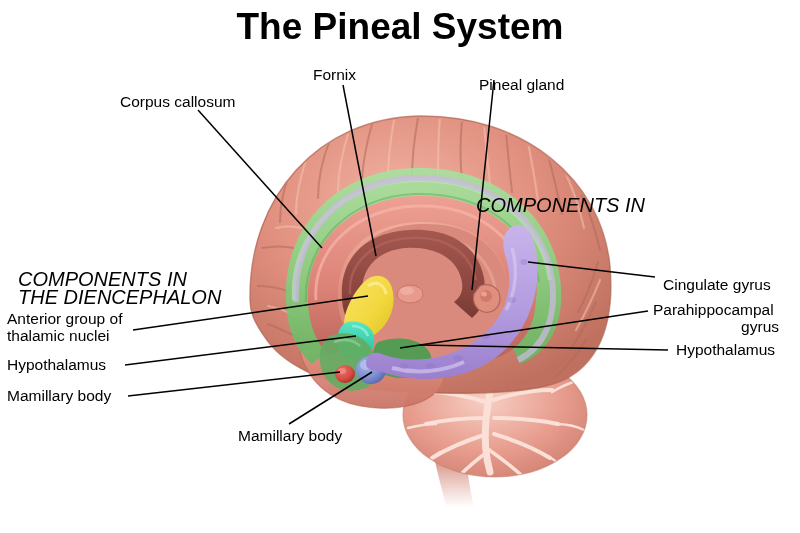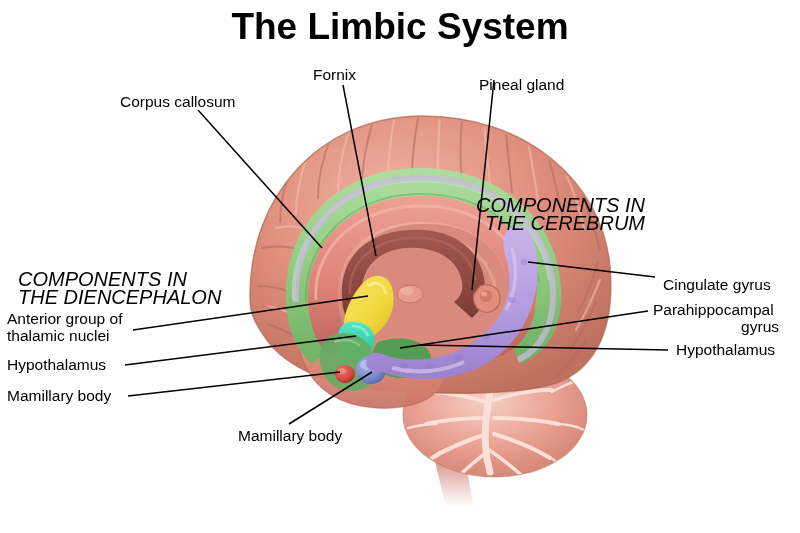--- a/index.html
+++ b/index.html
@@ -45,21 +45,21 @@
     position: absolute;
     top: 0;
     left: 0;
   }
 </style>
 </head>
 <body>
 
 <div id="page">
 
-  <div id="title">The Limbic System</div>
+  <div id="title">The Pineal System</div>
 
   <svg class="art" width="800" height="533" viewBox="0 0 800 533">
     <defs>
       <radialGradient id="gCortex" cx="42%" cy="32%" r="72%">
         <stop offset="0%" stop-color="#f2b4a4"></stop>
         <stop offset="52%" stop-color="#e1907f"></stop>
         <stop offset="100%" stop-color="#c0705f"></stop>
       </radialGradient>
       <linearGradient id="gCortexBand" x1="0" y1="0" x2="0" y2="1">
         <stop offset="0%" stop-color="#f0ab9a"></stop>
@@ -335,21 +335,20 @@
   <div class="label" style="left:7px; top:310px;">Anterior group of</div>
   <div class="label" style="left:7px; top:327px;text-align:center;">thalamic nuclei</div>
 
   <div class="label" style="left:7px; top:356px;">Hypothalamus</div>
 
   <div class="label" style="left:7px; top:387px;">Mamillary body</div>
 
   <div class="label" style="left:238px; top:427px;">Mamillary body</div>
 
   <div class="label group right" style="right:155px; top:196px;">COMPONENTS IN</div>
-  <div class="label group right" style="right:155px; top:214px;">THE CEREBRUM</div>
 
   <div class="label" style="left:663px; top:268px;margin-top:8px;">Cingulate gyrus</div>
 
   <div class="label" style="left:653px; top:301px;">Parahippocampal</div>
   <div class="label right" style="right:21px; top:318px;">gyrus</div>
 
   <div class="label" style="left:676px; top:341px;">Hypothalamus</div>
 
 </div>
 

